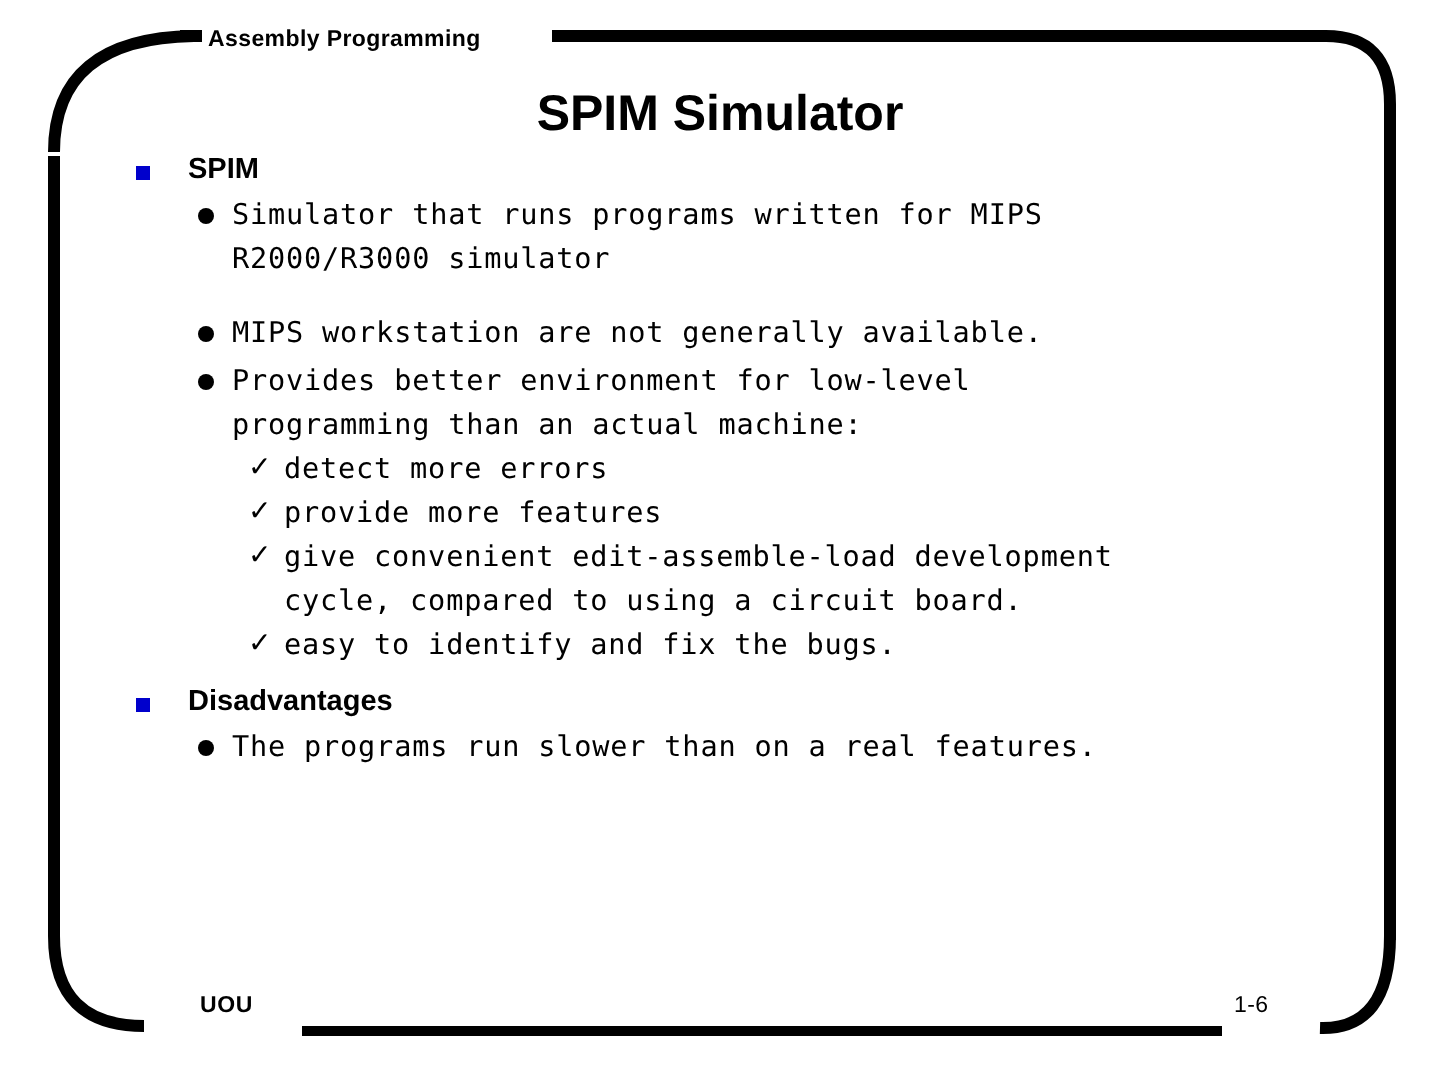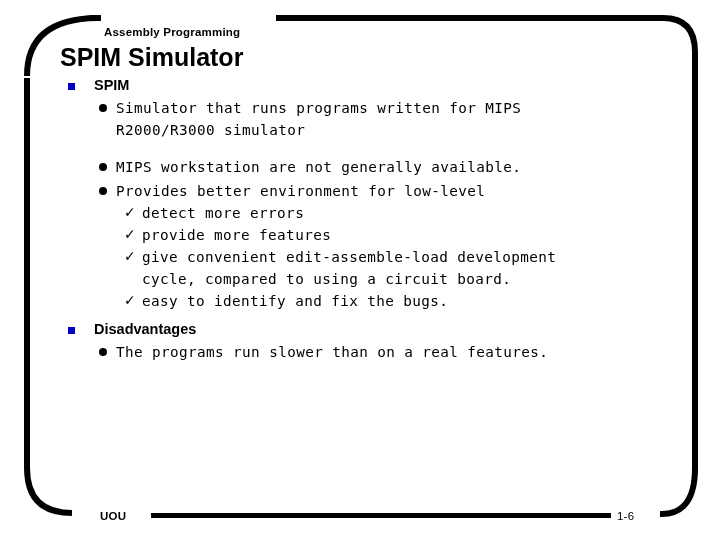--- a/index.html
+++ b/index.html
@@ -36,30 +36,29 @@
   
   #header-label {
     position: absolute;
     left: 104px;
     top: 13px;
     font-size: 11.5px;
     font-weight: bold;
     letter-spacing: 0.2px;
     white-space: nowrap;
     line-height: 14px;
-    margin-top: 12px;
   }
 
   
   #slide-title {
     position: absolute;
     left: 60px;
     top: 42px;
     width: 600px;
-    text-align: left;
+    text-align: center;
     font-size: 25px;
     font-weight: bold;
     line-height: 30px;
     white-space: nowrap;
   }
 
   
   #body-content {
     position: absolute;
     left: 66px;
@@ -123,21 +122,21 @@
     display: block;
   }
 
   .gap-sm { height: 8px; }
   .gap-md { height: 13px; }
 
   
   #footer {
     position: absolute;
     left: 0;
-    top: 505px;
+    top: 492px;
     width: 720px;
     height: 26px;
   }
   #footer-left {
     position: absolute;
     left: 100px;
     top: 5px;
     font-size: 11.5px;
     font-weight: bold;
     letter-spacing: 0.3px;
@@ -198,20 +197,21 @@
 
 
     <div class="lvl2">
       <span class="dot-bullet"></span>
       <span>MIPS workstation are not generally available.</span>
     </div>
 
     <div class="lvl2">
       <span class="dot-bullet"></span>
       <span>Provides better environment for low-level</span><br>
+      <span>programming than an actual machine:</span>
     </div>
 
     <div class="lvl3">
       <span class="check-bullet">✓</span>
       <span>detect more errors</span>
     </div>
 
     <div class="lvl3">
       <span class="check-bullet">✓</span>
       <span>provide more features</span>

